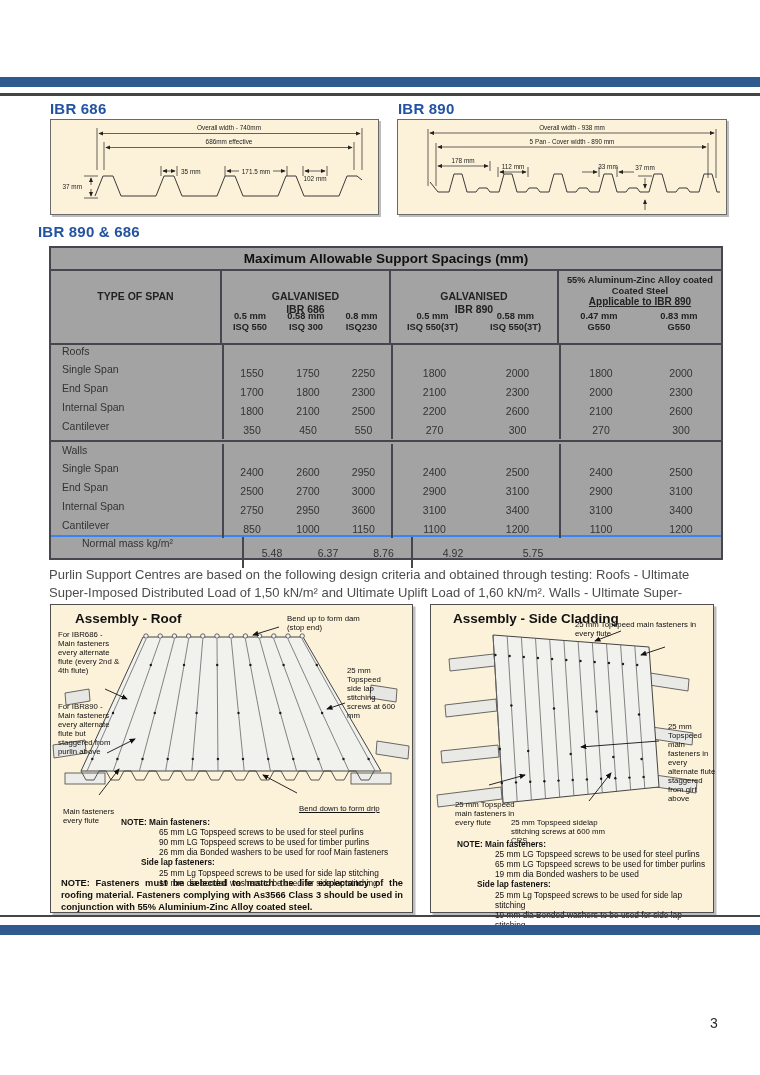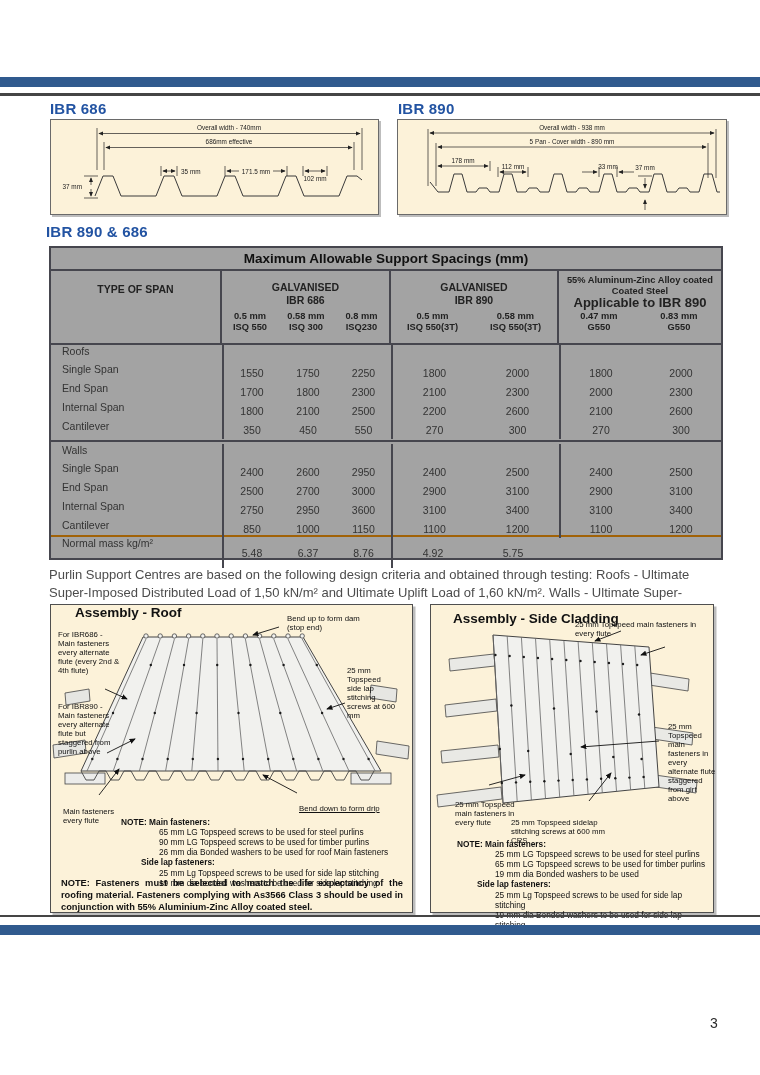--- a/index.html
+++ b/index.html
@@ -15,37 +15,37 @@
   .dimtext{font-size:6.4px;}
   .profline{fill:none;stroke:#3a3a3a;stroke-width:1;}
   .dimline{stroke:#222;stroke-width:.7;fill:none;}
 
   
   .stable{position:absolute;left:49px;top:246px;width:674px;height:314px;box-sizing:border-box;
           background:#a3a3a3;border:2px solid #46464e;}
   .ttitle{height:21px;border-bottom:2px solid #46464e;display:flex;align-items:center;justify-content:center;
           font-size:13.5px;font-weight:bold;color:#111;}
   .thead{display:flex;height:74px;border-bottom:2px solid #46464e;box-sizing:border-box;}
-  .hcol1{width:171px;box-sizing:border-box;display:flex;justify-content:center;padding-top:12px;
+  .hcol1{width:171px;box-sizing:border-box;display:flex;justify-content:center;padding-top:19px;
          font-size:10.5px;font-weight:bold;}
   .hgroup{box-sizing:border-box;border-left:2px solid #46464e;display:flex;flex-direction:column;}
   .hg1{width:169px;}.hg2{width:168px;}.hg3{width:166px;}
-  .hg-titles{text-align:center;padding-top:10px;font-size:10.5px;font-weight:bold;line-height:1.25;height:38px;box-sizing:border-box;}
+  .hg-titles{text-align:center;padding-top:19px;font-size:10.5px;font-weight:bold;line-height:1.25;height:38px;box-sizing:border-box;}
   .hg3 .hg-titles{font-size:9.3px;padding-top:4px;line-height:1.15;}
-  .hg-line3{font-size:13px;font-weight:bold;}
+  .hg-line3{font-size:10px;font-weight:bold;text-decoration:underline;}
   .subrow{display:flex;flex:1;}
   .subcell{font-size:9.3px;font-weight:bold;text-align:center;line-height:1.2;padding-top:2px;box-sizing:border-box;}
   .w56{width:56px;}.w55{width:55px;}.w83{width:83px;}.w80{width:80px;}
   .tsection{box-sizing:border-box;}
   .tsection.walls{border-top:2px solid #46464e;}
   .trow{display:flex;height:19px;align-items:flex-start;}
   .tlbl{width:171px;box-sizing:border-box;padding-left:11px;font-size:10.5px;color:#333;}
   .gwrap{display:flex;box-sizing:border-box;border-left:2px solid #46464e;align-self:stretch;align-items:center;}
   .vcell{font-size:10.5px;text-align:center;color:#333;}
-  .massrow{border-top:2px solid #a16207;height:31px;}
+  .massrow{border-top:2px solid #3b82f6;height:31px;padding-left:20px;}
   .massrow .trow{height:31px;}
   .roofs{height:95px;}.walls{height:95px;padding-top:2px;}
 
   .footnote{position:absolute;left:49px;top:566px;width:676px;font-size:13px;line-height:1.4;color:#4c4c4c;}
 
   
   .asm{position:absolute;background:#fcf2d9;border:1.5px solid #4f4f4f;box-shadow:2.5px 2.5px 0 #bdbdbd;box-sizing:border-box;}
   .asm-title{position:absolute;font-size:13.5px;font-weight:bold;color:#111;}
   .asm-label{position:absolute;font-size:7.8px;line-height:1.15;color:#111;}
   .asm-note{position:absolute;font-size:8.3px;line-height:1.22;color:#111;}
@@ -147,21 +147,21 @@
       <line class="dimline" x1="236" y1="52" x2="221" y2="52" marker-end="url(#ahB)"></line>
       <text class="dimtext" x="210" y="48.5" text-anchor="middle">33 mm</text>
 
       <text class="dimtext" x="247" y="50" text-anchor="middle">37 mm</text>
       <line class="dimline" x1="240" y1="56" x2="254" y2="56"></line>
       <line class="dimline" x1="247" y1="58" x2="247" y2="68" marker-end="url(#ahB)"></line>
       <line class="dimline" x1="247" y1="90" x2="247" y2="80" marker-end="url(#ahB)"></line>
     </svg>
   </div>
 
-  <div class="h-blue" style="left:46px;top:223px;">IBR 890 &amp; 686</div>
+  <div class="h-blue" style="left:38px;top:223px;">IBR 890 &amp; 686</div>
 
   <div class="stable">
     <div class="ttitle">Maximum Allowable Support Spacings (mm)</div>
 
     <div class="thead">
       <div class="hcol1">TYPE OF SPAN</div>
       <div class="hgroup hg1">
         <div class="hg-titles">
           <div>GALVANISED</div>
           <div>IBR 686</div>
@@ -394,21 +394,21 @@
             <div class="vcell w80">4.92</div>
             <div class="vcell w80">5.75</div>
           </div>
       </div>
     </div>
   </div>
 
   <div class="footnote">Purlin Support Centres are based on the following design criteria and obtained through testing: Roofs - Ultimate Super-Imposed Distributed Load of 1,50 kN/m² and Ultimate Uplift Load of 1,60 kN/m². Walls - Ultimate Super-Imposed Distributed Load of 0,75 kN/m².</div>
 
   <div class="asm" style="left:50px;top:604px;width:363px;height:309px;">
-    <div class="asm-title" style="left:24px;top:0;">Assembly - Roof</div>
+    <div class="asm-title" style="left:24px;top:6px;">Assembly - Roof</div>
     <svg style="position:absolute;left:0;top:18px;" width="362" height="180" viewBox="0 0 362 180">
       <defs>
         <marker id="ahC" markerWidth="7" markerHeight="6" refX="6" refY="3" orient="auto">
           <path d="M0,0L7,3L0,6Z" fill="#111"></path>
         </marker>
       </defs>
 
       <rect x="14" y="150" width="40" height="11" fill="#ececea" stroke="#444" stroke-width="0.8"></rect>
       <rect x="300" y="150" width="40" height="11" fill="#ececea" stroke="#444" stroke-width="0.8"></rect>
 

